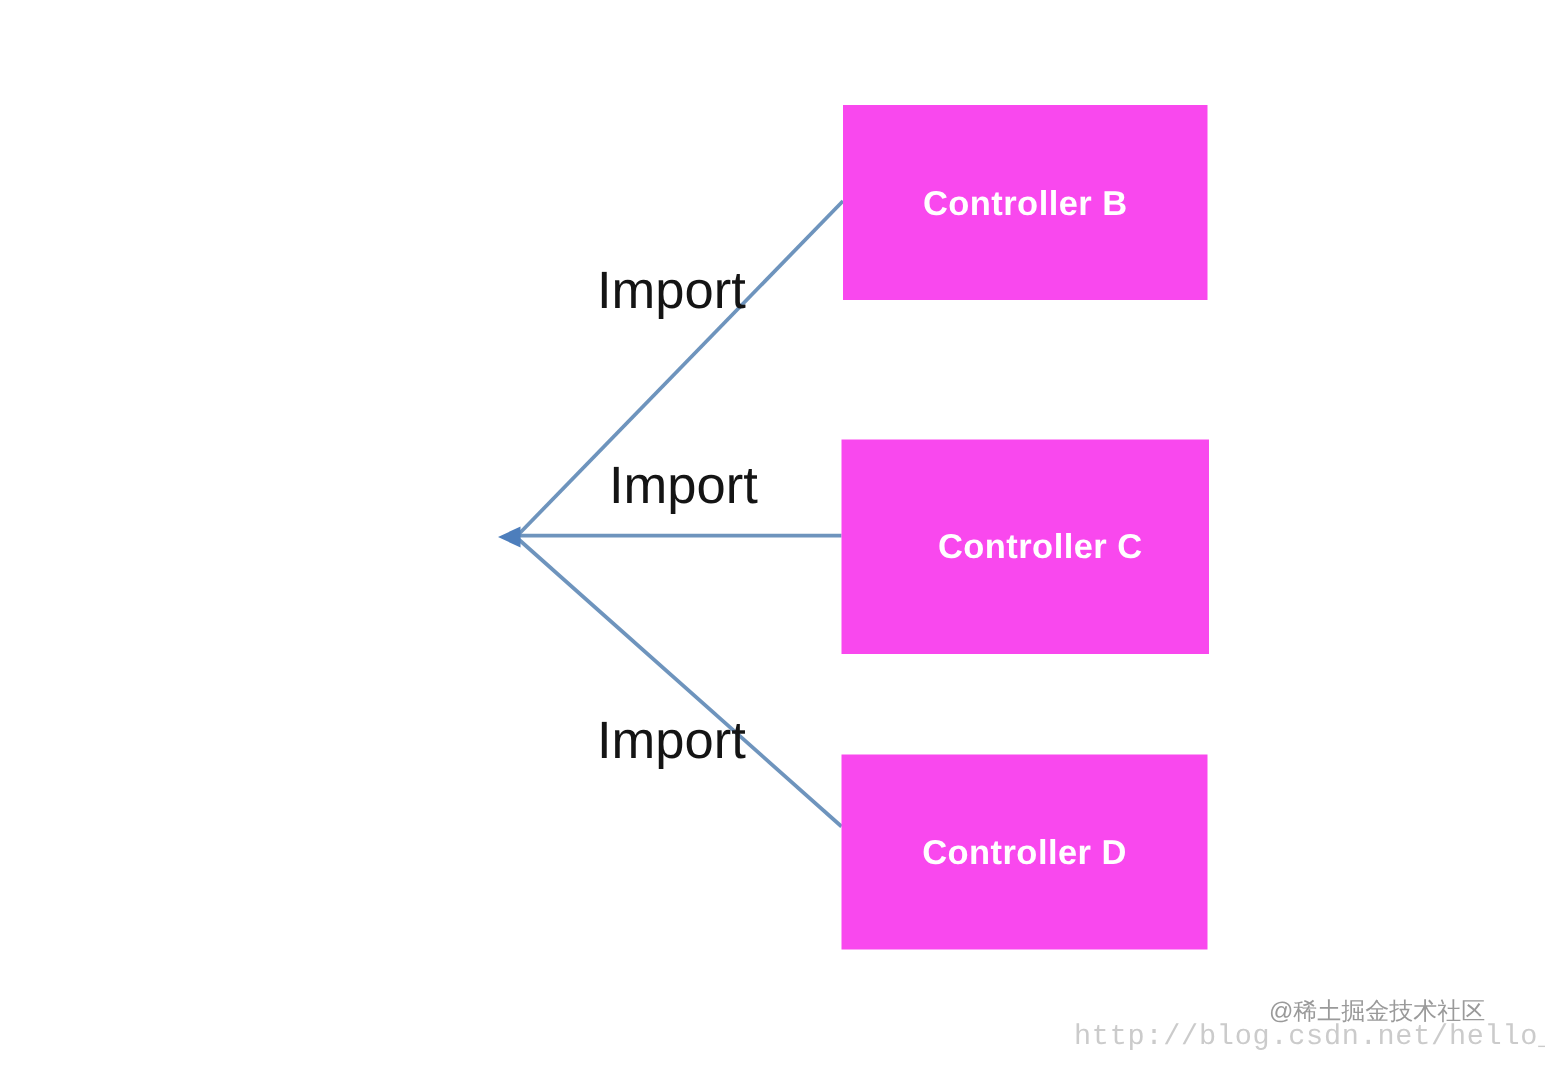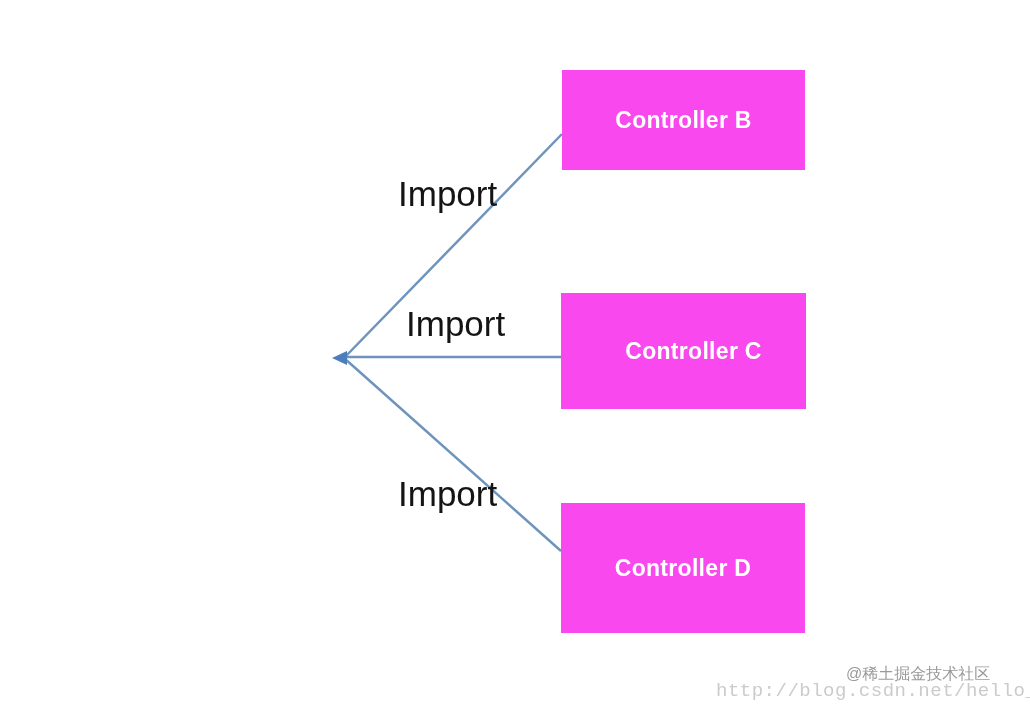--- a/index.html
+++ b/index.html
@@ -68,24 +68,24 @@
 
 <div class="canvas">
 
   <svg class="edges-svg" id="edges-svg" width="1030" height="710" viewBox="0 0 1030 710" xmlns="http://www.w3.org/2000/svg">
       <line x1="562" y1="134" x2="344" y2="358" stroke="#6e94bd" stroke-width="2.5"></line>
       <line x1="561" y1="357" x2="344" y2="357" stroke="#6e94bd" stroke-width="2.5"></line>
       <line x1="561" y1="551" x2="344" y2="358" stroke="#6e94bd" stroke-width="2.5"></line>
       <polygon points="332,358 347,351 347,365" fill="#4d7ebc"></polygon>
     </svg>
 
-  <div class="node" style="left: 562px; top: 70px; width: 243px; height: 100px; background: rgb(249, 72, 238);">
+  <div class="node" style="left: 562px; top: 70px; width: 243px; height: 130px; background: rgb(249, 72, 238);">
     <span class="node-label" style="color: rgb(255, 255, 255);">Controller B</span>
   </div>
-  <div class="node" style="left: 561px; top: 293px; width: 245px; height: 116px; background: rgb(249, 72, 238); padding-left: 20px;">
+  <div class="node" style="left: 561px; top: 293px; width: 245px; height: 143px; background: rgb(249, 72, 238); padding-left: 20px;">
     <span class="node-label" style="color: rgb(255, 255, 255);">Controller C</span>
   </div>
   <div class="node" style="left: 561px; top: 503px; width: 244px; height: 130px; background: rgb(249, 72, 238);">
     <span class="node-label" style="color: rgb(255, 255, 255);">Controller D</span>
   </div>
 
   <div class="edge-label" style="left: 398px; top: 176px; color: rgb(20, 20, 20);">Import</div>
   <div class="edge-label" style="left: 406px; top: 306px; color: rgb(20, 20, 20);">Import</div>
   <div class="edge-label" style="left: 398px; top: 476px; color: rgb(20, 20, 20);">Import</div>
 

